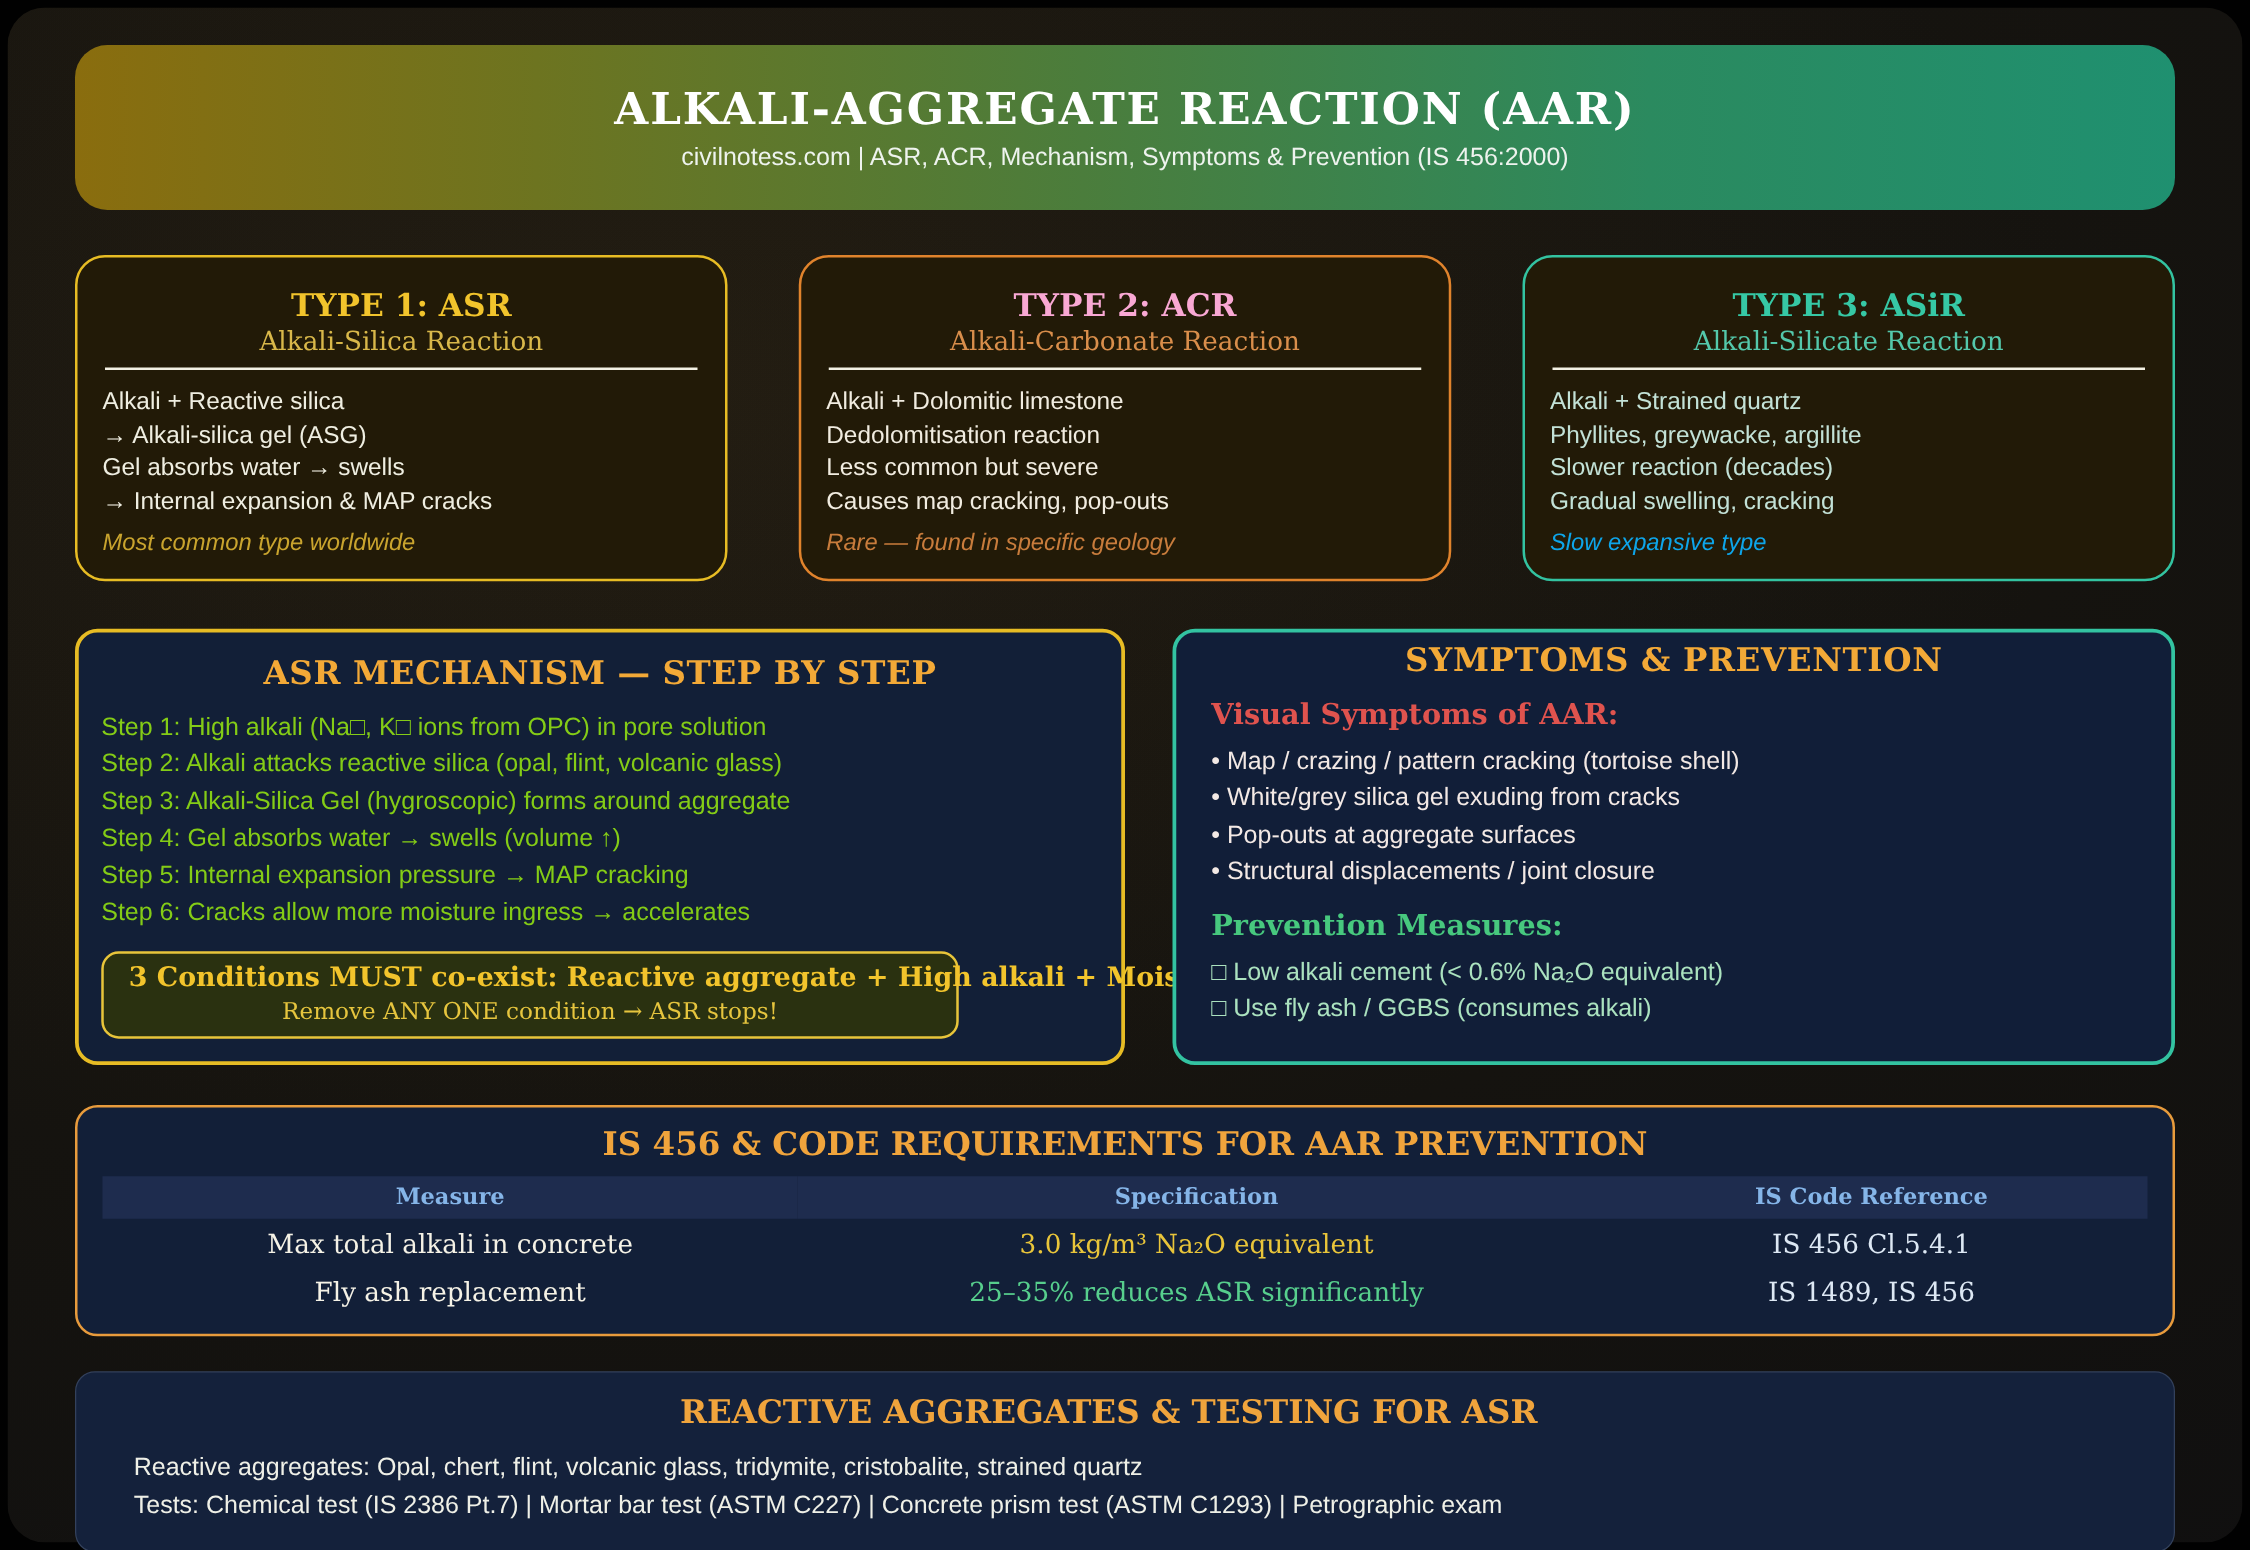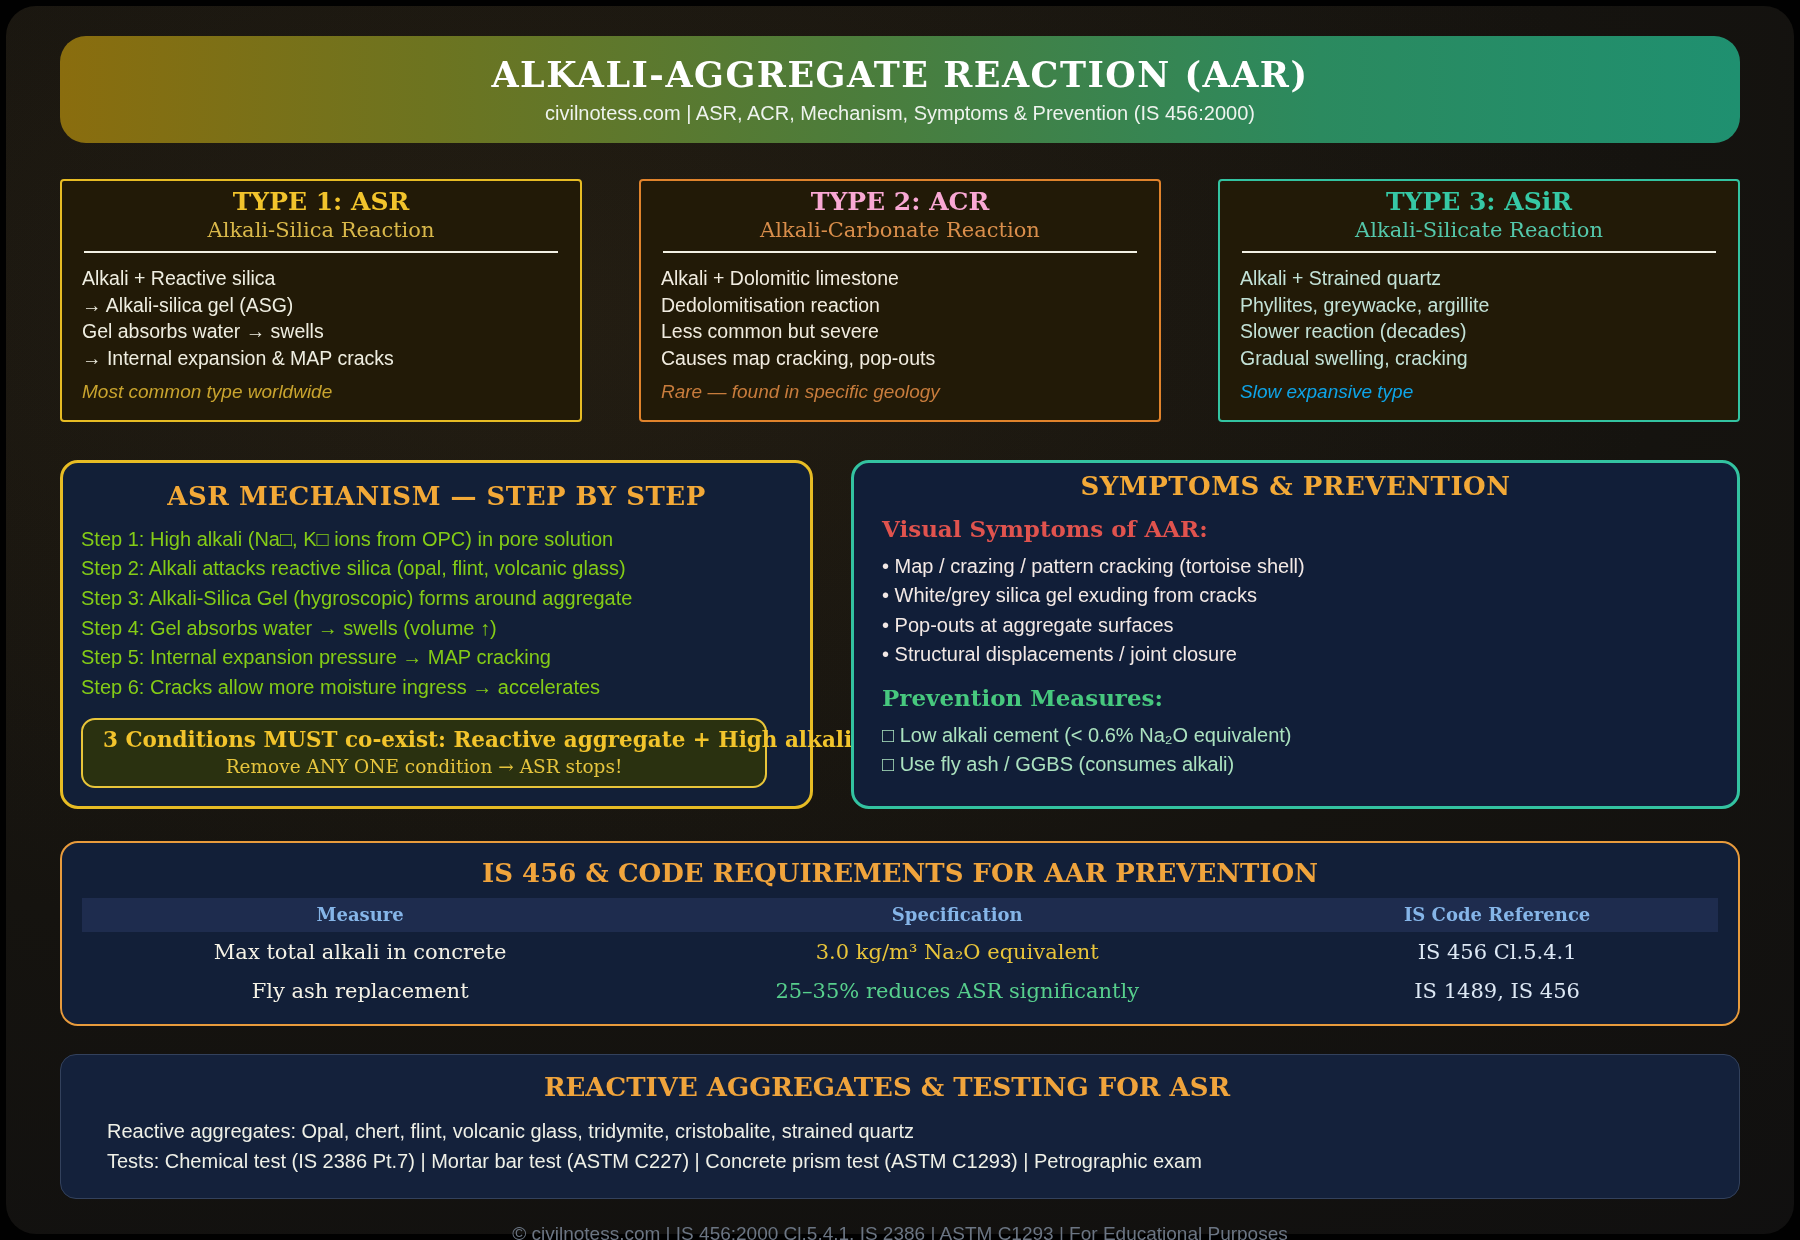--- a/index.html
+++ b/index.html
@@ -13,21 +13,21 @@
     position: absolute;
     left: 6px; top: 6px; width: 1788px; height: 1228px;
     border-radius: 30px;
     background: radial-gradient(115% 95% at 28% 18%, #27211512 0%, transparent 60%),
                 radial-gradient(140% 120% at 30% 25%, #231d12 0%, #15130f 45%, #0e0e10 100%);
     box-sizing: border-box;
     padding: 30px 54px 0 54px;
   }
   
   .header {
-    height: 107px;
+    height: 132px;
     border-radius: 26px;
     background: linear-gradient(90deg, #8a6d0e 0%, #6d7420 22%, #4b7d3c 48%, #2b8a5f 75%, #1f9070 100%);
     display: flex; flex-direction: column; justify-content: center; align-items: center;
     gap: 7px;
   }
   .header h1 {
     margin: 0;
     font-family: "DejaVu Serif", serif;
     font-size: 35px; font-weight: bold;
     letter-spacing: 1.5px;
@@ -35,24 +35,24 @@
   }
   .header .sub {
     font-size: 20px;
     color: #eef3ee;
   }
   
   .type-row { display: flex; gap: 57px; margin-top: 36px; }
   .type-card {
     flex: 1 1 0;
     box-sizing: border-box;
-    border-radius: 4px;
+    border-radius: 24px;
     background: #221a07;
     border: 2.5px solid;
-    padding: 4px 20px 14px 20px;
+    padding: 22px 20px 14px 20px;
   }
   .type-card h2 {
     margin: 2px 0 2px 0;
     text-align: center;
     font-family: "DejaVu Serif", serif;
     font-size: 25px; font-weight: bold;
   }
   .type-card .card-sub {
     text-align: center;
     font-family: "DejaVu Serif", serif;
@@ -89,21 +89,21 @@
     background: #121f39;
   }
   .panel h2 {
     margin: 2px 0 14px 0;
     text-align: center;
     font-family: "DejaVu Serif", serif;
     font-size: 26px; font-weight: bold;
     color: #f3a937;
     letter-spacing: 0.5px;
   }
-  .mech { width: 753px; border-color: #e7bc24; padding: 16px 18px 18px 18px; background:#121f37; }
+  .mech { width: 840px; border-color: #e7bc24; padding: 16px 18px 18px 18px; background:#121f37; }
   .mech .step { margin: 0; color: #84cc16; font-size: 20px; line-height: 29.7px; }
   .highlight {
     width: 642px;
     margin: 15px 0 0 0;
     padding: 7px 20px 9px 20px;
     border: 2.5px solid #e8c53a;
     border-radius: 14px;
     background: #2a3110;
     text-align: center;
   }

